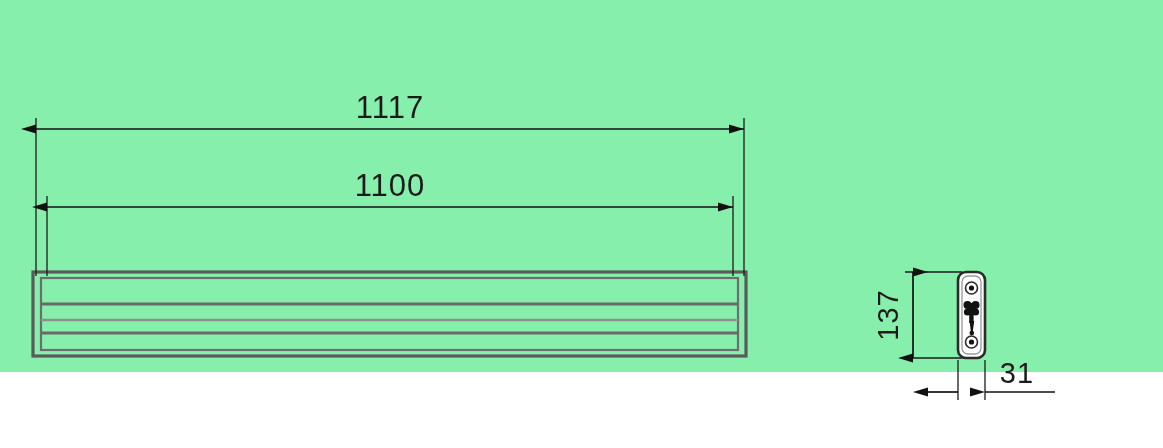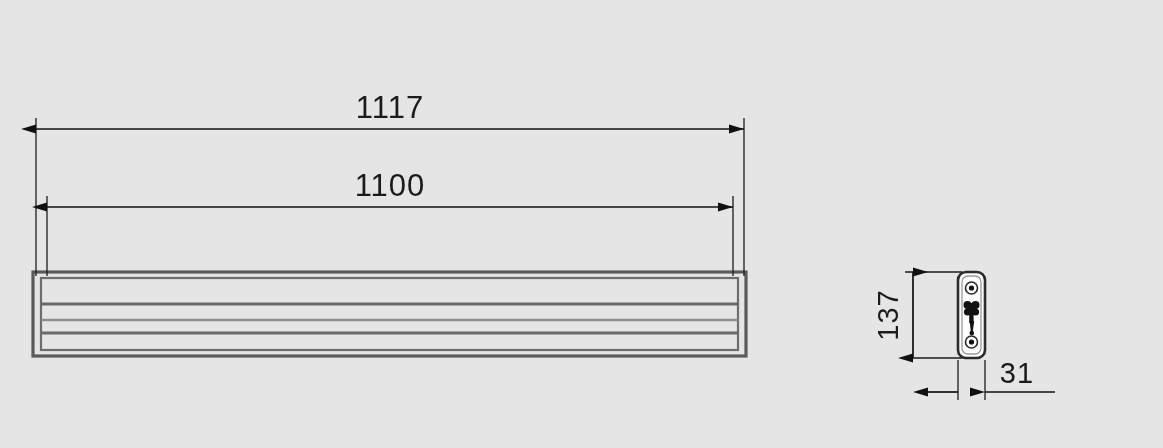--- a/index.html
+++ b/index.html
@@ -9,22 +9,22 @@
   }
   body {
     width: 1163px;
     height: 448px;
     font-family: "Liberation Sans", sans-serif;
     overflow: hidden;
   }
   #drawing-root {
     position: relative;
     width: 1163px;
-    height: 448px;
-    background: #e5e5e5;
+    height: 372px;
+    background: #86efac;
   }
   svg.cad {
     position: absolute;
     top: 0;
     left: 0;
     width: 1163px;
     height: 448px;
     display: block;
   }
   .dim-text {

